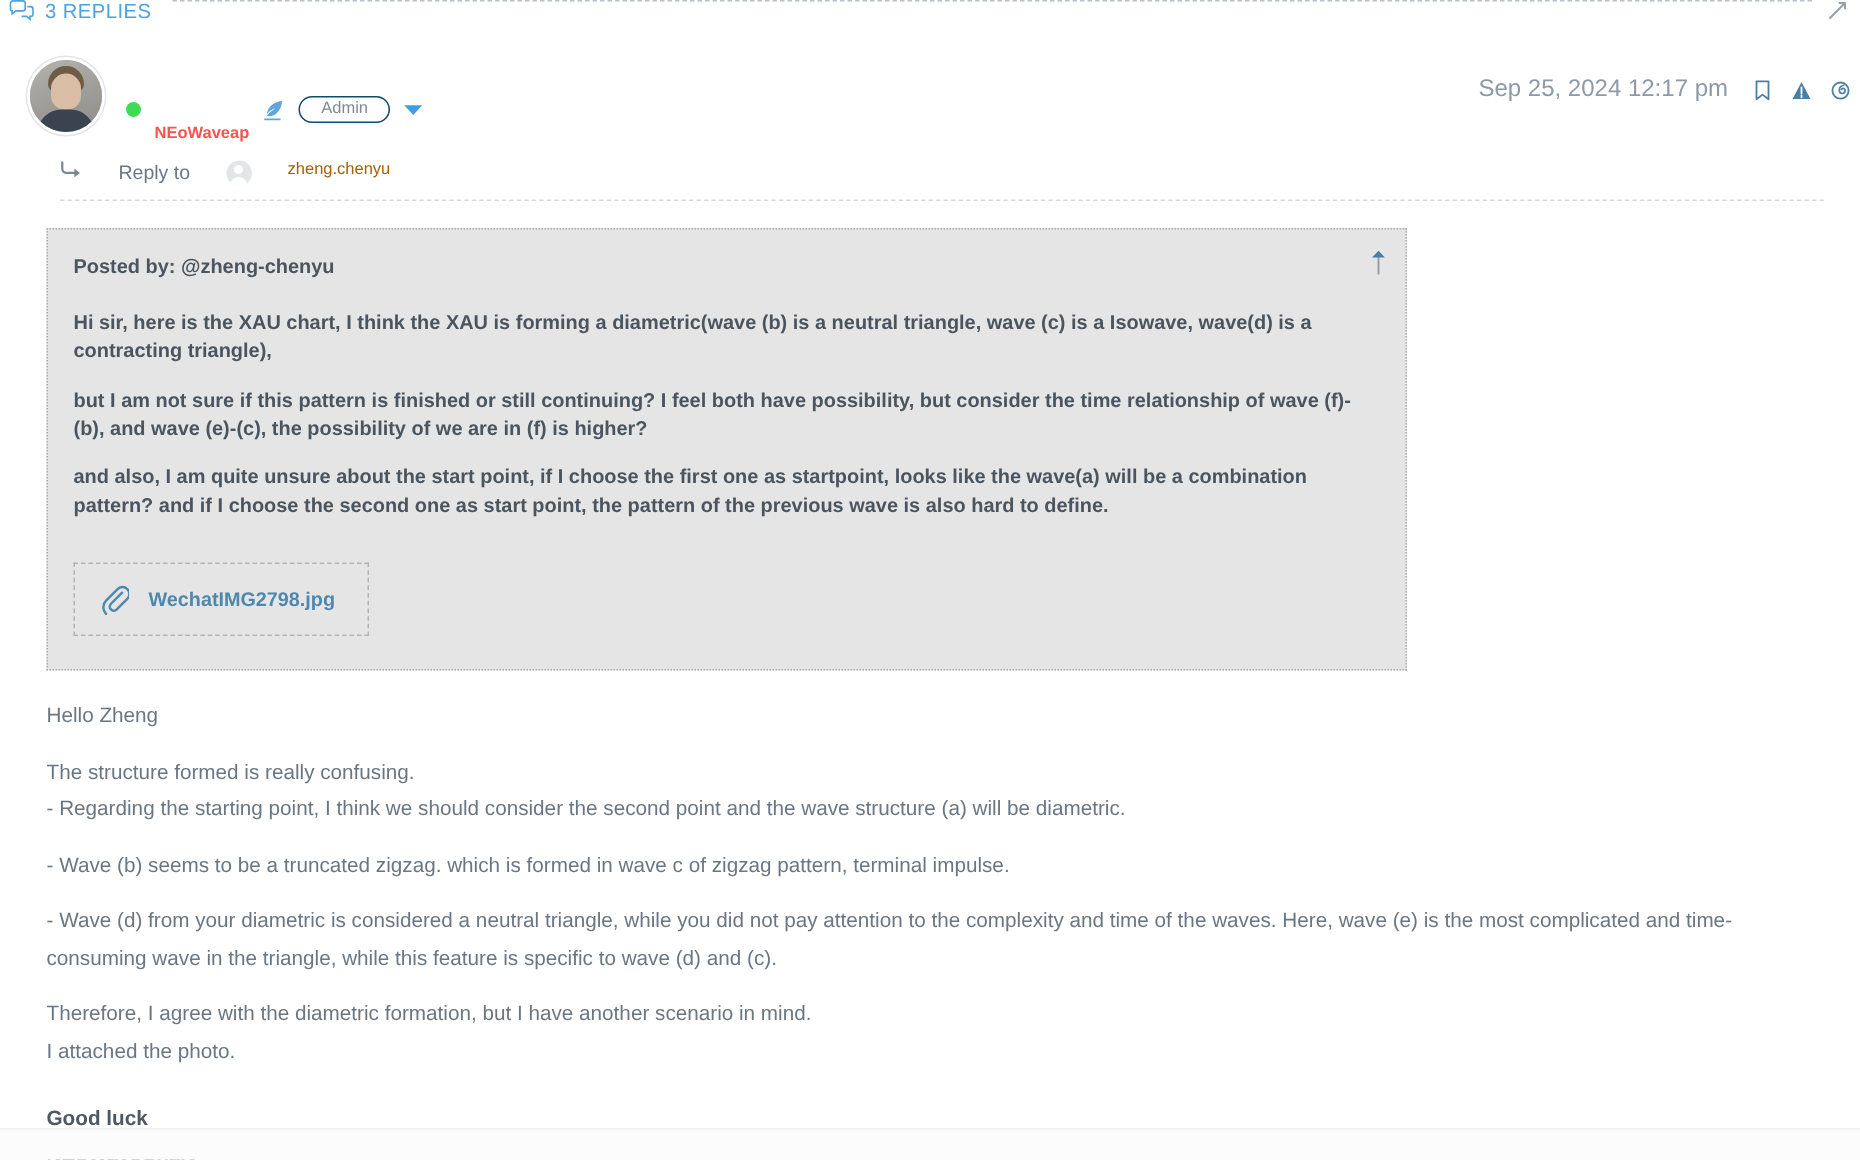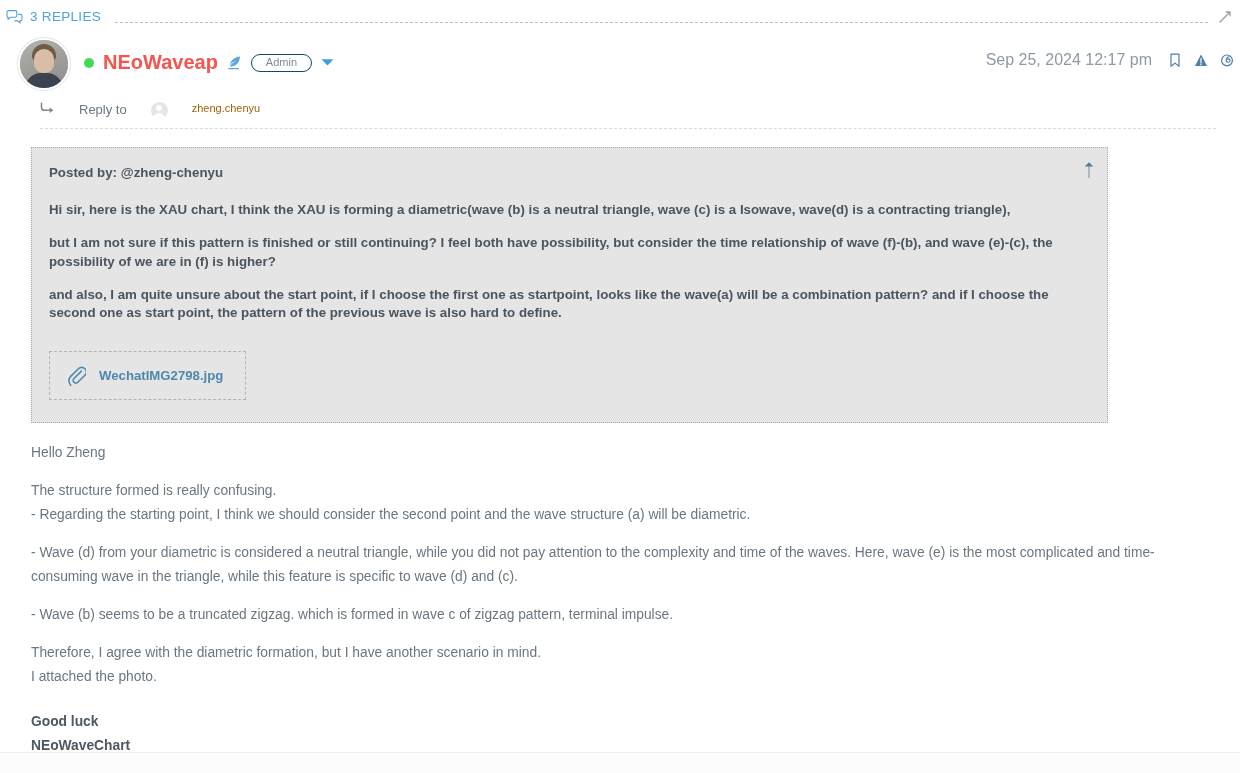--- a/index.html
+++ b/index.html
@@ -13,21 +13,21 @@
     font-family: "Liberation Sans", sans-serif;
     color: #5a6672;
     overflow: hidden;
     position: relative;
   }
 
   
   .replies-bar {
     height: 24px;
     display: flex;
-    align-items: flex-end;
+    align-items: flex-start;
     padding: 0 6px 0 6px;
     box-sizing: border-box;
     position: relative;
   }
   .replies-icon {
     width: 17px;
     height: 14px;
     margin-right: 7px;
     flex: none;
     display: block;
@@ -111,23 +111,24 @@
     gap: 9px;
   }
   .online-dot {
     width: 10px; height: 10px;
     border-radius: 50%;
     background: #3ddc54;
     flex: none;
   }
   .username {
     color: #f5544f;
-    font-size: 20px;
+    font-size: 11px;
     font-weight: 700;
     white-space: nowrap;
+    margin-top: 32px;
   }
   .quill-icon { width: 15px; height: 15px; flex: none; }
   .badge-admin {
     border: 1px solid #0c4a6e;
     color: #7b8a99;
     border-radius: 11px;
     font-size: 11px;
     padding: 2px 14px 3px 14px;
     line-height: 1;
     white-space: nowrap;
@@ -189,21 +190,21 @@
   .head-sep {
     margin: 9px 0 0 34px;
     margin-right: 18px;
     border-top: 1px dashed #d6dadd;
     height: 0;
   }
 
   
   .quote {
     margin: 18px 0 0 25px;
-    width: 1077px;
+    width: 907px;
     box-sizing: border-box;
     background: #e5e5e5;
     border: 1px dotted #adadad;
     padding: 16px 20px 22px 17px;
     position: relative;
   }
   .quote-up {
     position: absolute;
     right: 12px;
     top: 13px;
@@ -351,22 +352,22 @@
       <span class="attach-name">WechatIMG2798.jpg</span>
     </div>
   </div>
 
   <div class="body-copy">
     <p>Hello Zheng</p>
     <p class="tight">
       <span>The structure formed is really confusing.</span><br>
       <span>- Regarding the starting point, I think we should consider the second point and the wave structure (a) will be diametric.</span>
     </p>
+    <p>- Wave (b) seems to be a truncated zigzag. which is formed in wave c of zigzag pattern, terminal impulse.</p>
     <p>- Wave (d) from your diametric is considered a neutral triangle, while you did not pay attention to the complexity and time of the waves. Here, wave (e) is the most complicated and time-consuming wave in the triangle, while this feature is specific to wave (d) and (c).</p>
-    <p>- Wave (b) seems to be a truncated zigzag. which is formed in wave c of zigzag pattern, terminal impulse.</p>
     <p>
       <span>Therefore, I agree with the diametric formation, but I have another scenario in mind.</span><br>
       <span>I attached the photo.</span>
     </p>
     <div class="sig-block">
       <p class="sig">Good luck</p>
       <p class="sig">NEoWaveChart</p>
     </div>
   </div>
 </div>

